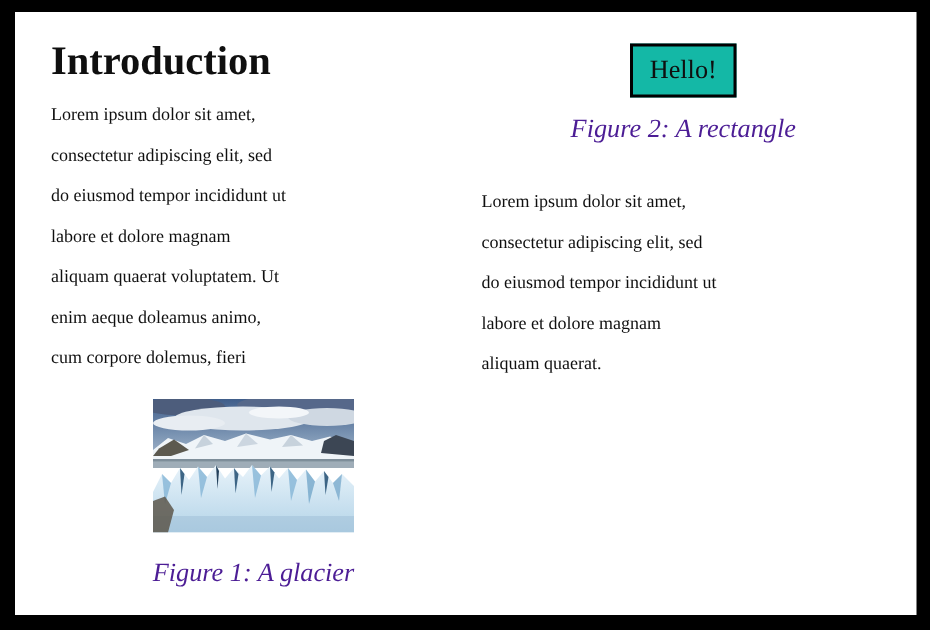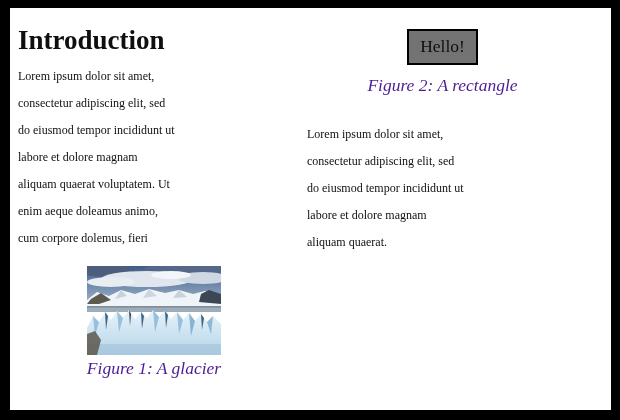--- a/index.html
+++ b/index.html
@@ -18,21 +18,21 @@
     background: #000000;
   }
   .page {
     position: absolute;
     left: 10px;
     top: 8px;
     width: 601px;
     height: 402px;
     background: #ffffff;
     box-sizing: border-box;
-    padding: 14px 21px 12px 8px;
+    padding: 14px 21px 12px 24px;
     display: flex;
     gap: 17px;
     color: #0f0f0f;
   }
   .col {
     box-sizing: border-box;
   }
   .col-left  { width: 272px; }
   .col-right { width: 271px; }
 
@@ -57,31 +57,31 @@
   figure.fig-glacier svg {
     display: block;
     margin: 0 auto;
   }
   figcaption.caption {
     font-size: 17.5px;
     line-height: 27px;
     color: #4c1d95;
     font-style: italic;
   }
-  figure.fig-glacier figcaption { margin-top: 0; }
+  figure.fig-glacier figcaption { margin-top: 13px; }
 
   figure.fig-hello { margin-top: 7px; margin-bottom: 22px; }
   .hello-box {
     display: inline-block;
     box-sizing: border-box;
     border: 2px solid #000000;
     padding: 3px 11px 5px 11px;
     font-size: 17.5px;
     line-height: 24px;
-    background: #737373;
+    background: #14b8a6;
   }
   figure.fig-hello figcaption { margin-top: 7px; }
 </style>
 </head>
 <body>
 
 <div class="frame">
   <div class="page">
 
     <div class="col col-left">

